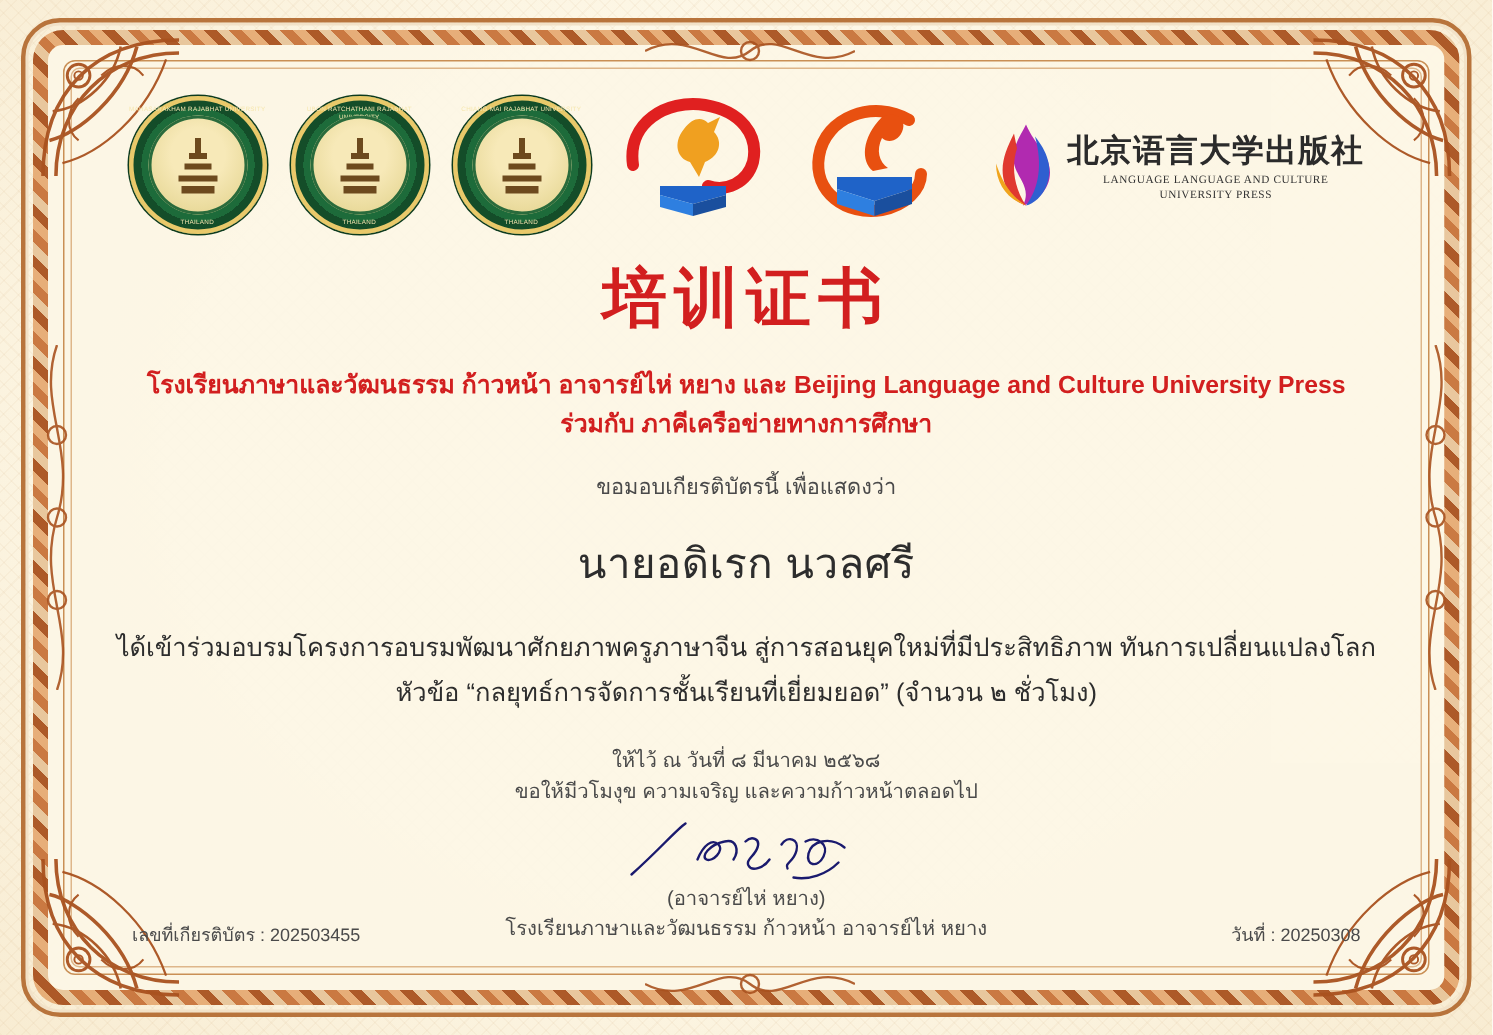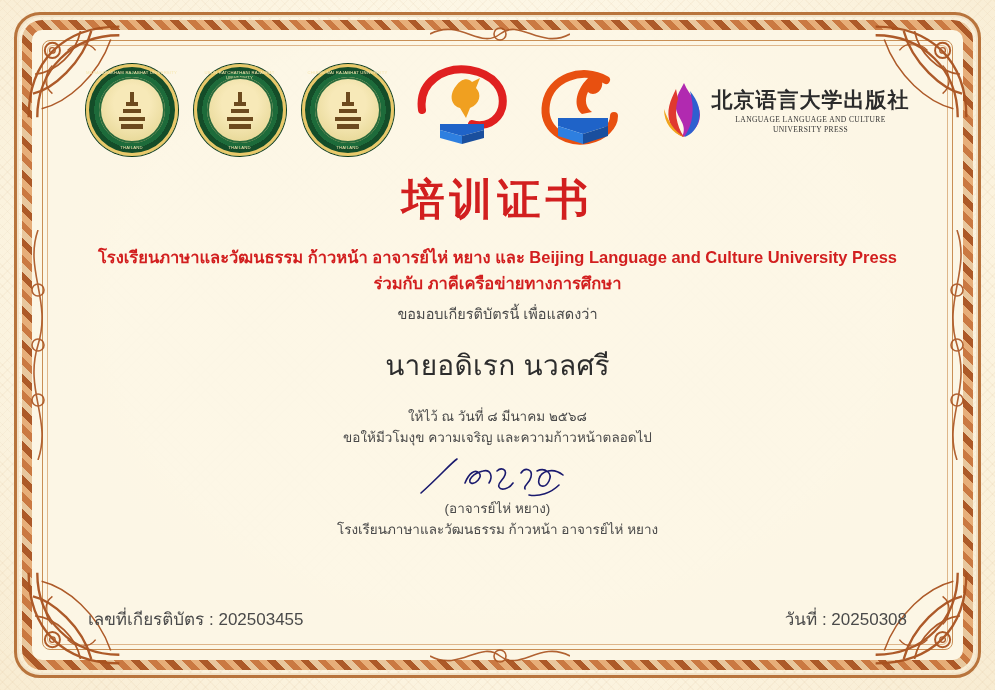--- a/index.html
+++ b/index.html
@@ -201,21 +201,21 @@
     font-size: 16.5px;
     font-weight: bold;
     line-height: 1.55;
     margin-top: 22px;
   }
   .org-line .l2 { display: block; }
 
   .subtext {
     color: #4a4a4a;
     font-size: 14.5px;
-    margin-top: 6px;
+    margin-top: 16px;
   }
   .recipient {
     color: #2d2d2d;
     font-size: 28px;
     margin-top: 18px;
     letter-spacing: .3px;
   }
   .body-line {
     color: #2d2d2d;
     font-size: 17px;
@@ -247,21 +247,21 @@
   }
   .signer .l1 { display: block; }
 
   .footer {
     position: absolute;
     left: 28px; right: 28px; bottom: 6px;
     display: flex;
     justify-content: space-between;
     align-items: flex-end;
     color: #4a4a4a;
-    font-size: 17px;
+    font-size: 12px;
   }
 </style>
 </head>
 <body>
 
 <div class="certificate">
 
   <div class="texture"></div>
 
   <div class="border-mid"></div>
@@ -418,20 +418,24 @@
 
     <div class="org-line">
       <span>โรงเรียนภาษาและวัฒนธรรม ก้าวหน้า อาจารย์ไห่ หยาง และ Beijing Language and Culture University Press</span>
       <span class="l2">ร่วมกับ ภาคีเครือข่ายทางการศึกษา</span>
     </div>
 
     <div class="subtext">ขอมอบเกียรติบัตรนี้ เพื่อแสดงว่า</div>
 
     <div class="recipient">นายอดิเรก นวลศรี</div>
 
+    <div class="body-line">
+      <span>ได้เข้าร่วมอบรมโครงการอบรมพัฒนาศักยภาพครูภาษาจีน สู่การสอนยุคใหม่ที่มีประสิทธิภาพ ทันการเปลี่ยนแปลงโลก</span>
+      <span class="l2">หัวข้อ “กลยุทธ์การจัดการชั้นเรียนที่เยี่ยมยอด”  (จำนวน ๒ ชั่วโมง)</span>
+    </div>
 
     <div class="date-block">
       <div>ให้ไว้ ณ วันที่ ๘ มีนาคม ๒๕๖๘</div>
       <div>ขอให้มีวโมงุข ความเจริญ และความก้าวหน้าตลอดไป</div>
     </div>
 
     <div class="signature">
       <svg width="170" height="42" viewBox="0 0 170 42">
         <g fill="none" stroke="#1a1a6e" stroke-width="1.6" stroke-linecap="round">
           <path d="M8 38 C26 22 38 8 44 4"></path>

